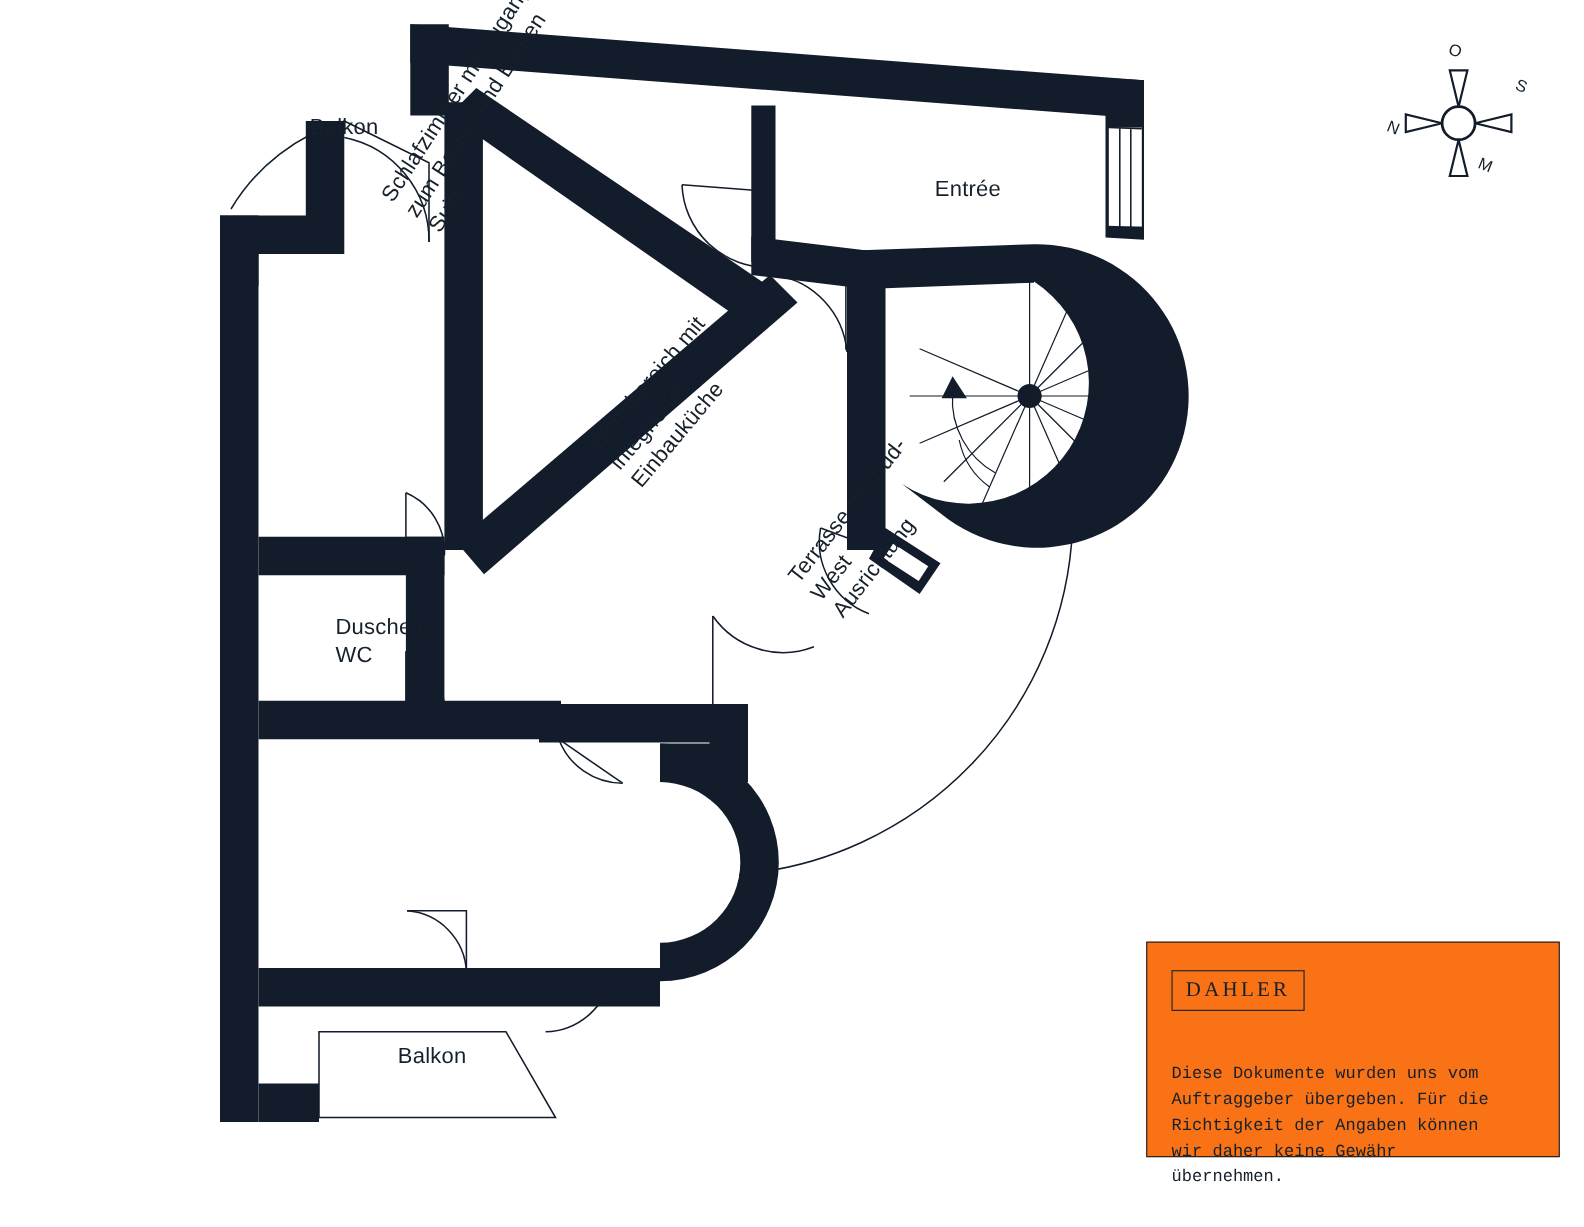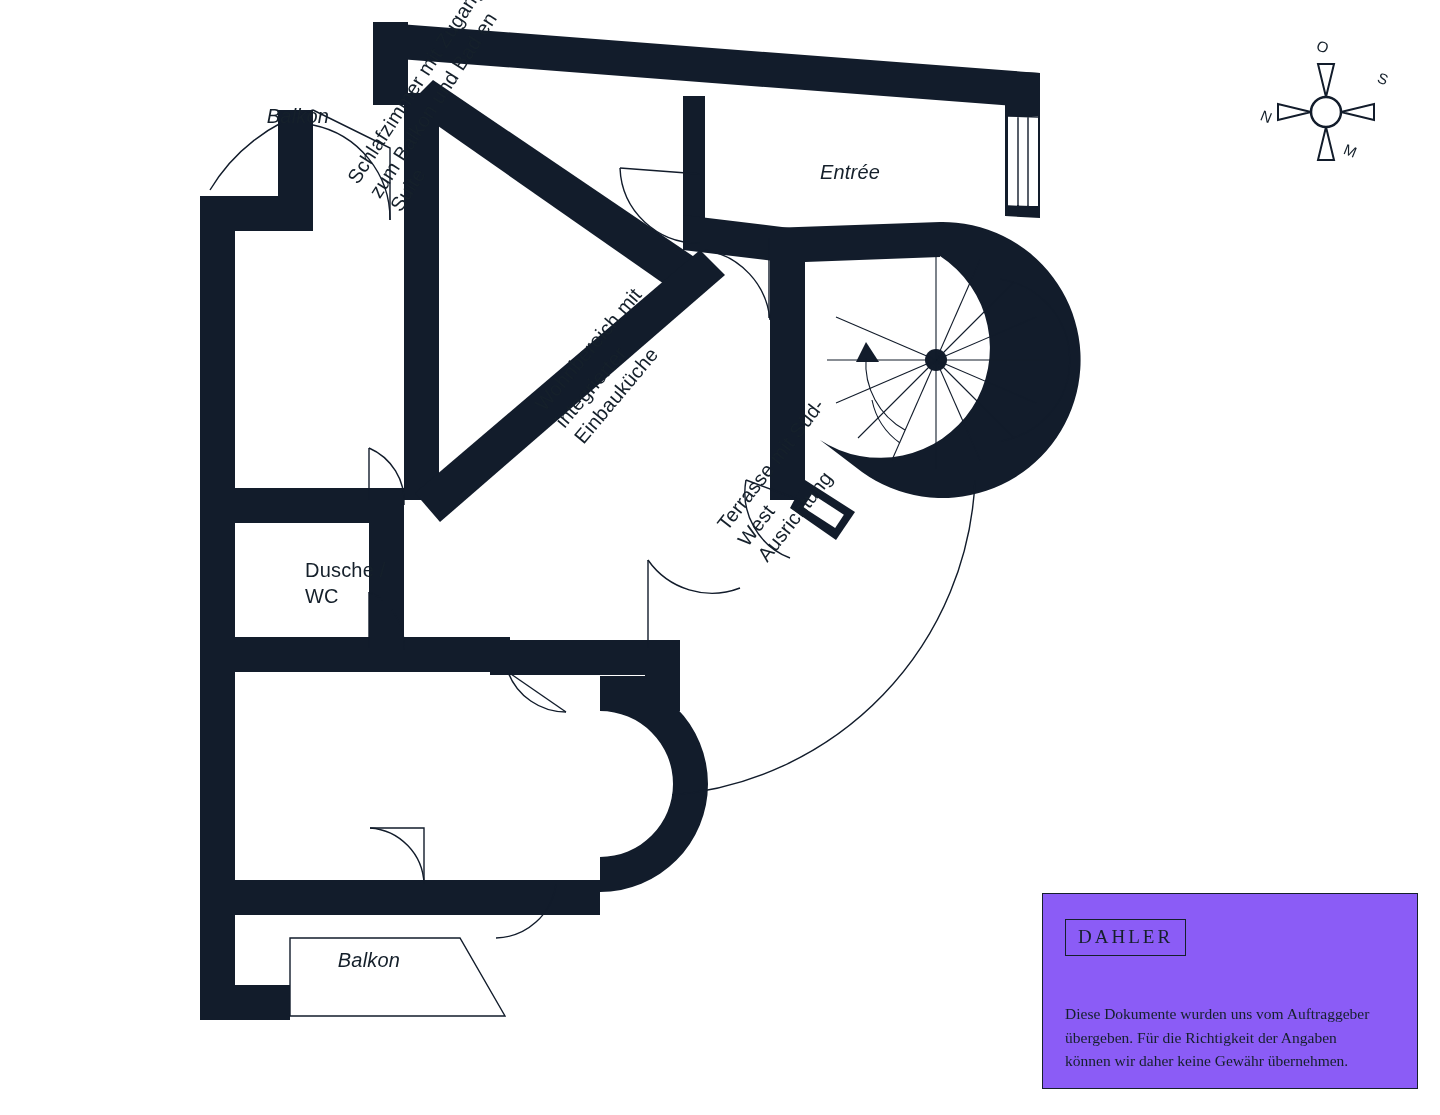--- a/index.html
+++ b/index.html
@@ -46,50 +46,50 @@
   }
   .label {
     position: absolute;
     font-family: "Liberation Sans", sans-serif;
     font-size: 20px;
     line-height: 1.28;
     color: #15202b;
     white-space: pre-line;
     letter-spacing: 0.2px;
   }
-  .label.center { text-align: center; font-style: italic; }
+  .label.center { text-align: right; }
 
   
   #disclaimer-box {
     position: absolute;
     left: 1042px;
-    top: 893px;
+    top: 856px;
     width: 376px;
     height: 196px;
     border: 1px solid #15202b;
-    background: #8b5cf6;
+    background: #f97316;
     box-sizing: border-box;
   }
   #brand-logo {
     position: absolute;
     left: 22px;
     top: 25px;
     border: 1px solid #15202b;
     padding: 6px 12px 7px 12px;
     font-family: "Liberation Serif", serif;
     font-size: 19px;
     letter-spacing: 3px;
     color: #15202b;
   }
   #disclaimer-text {
     position: absolute;
     left: 22px;
     top: 108px;
     width: 312px;
-    font-family: Liberation Serif, serif;
+    font-family: Liberation Mono, monospace;
     font-size: 15.5px;
     line-height: 1.52;
     color: #15202b;
   }
 
   
   #compass {
     position: absolute;
     left: 1256px;
     top: 42px;

